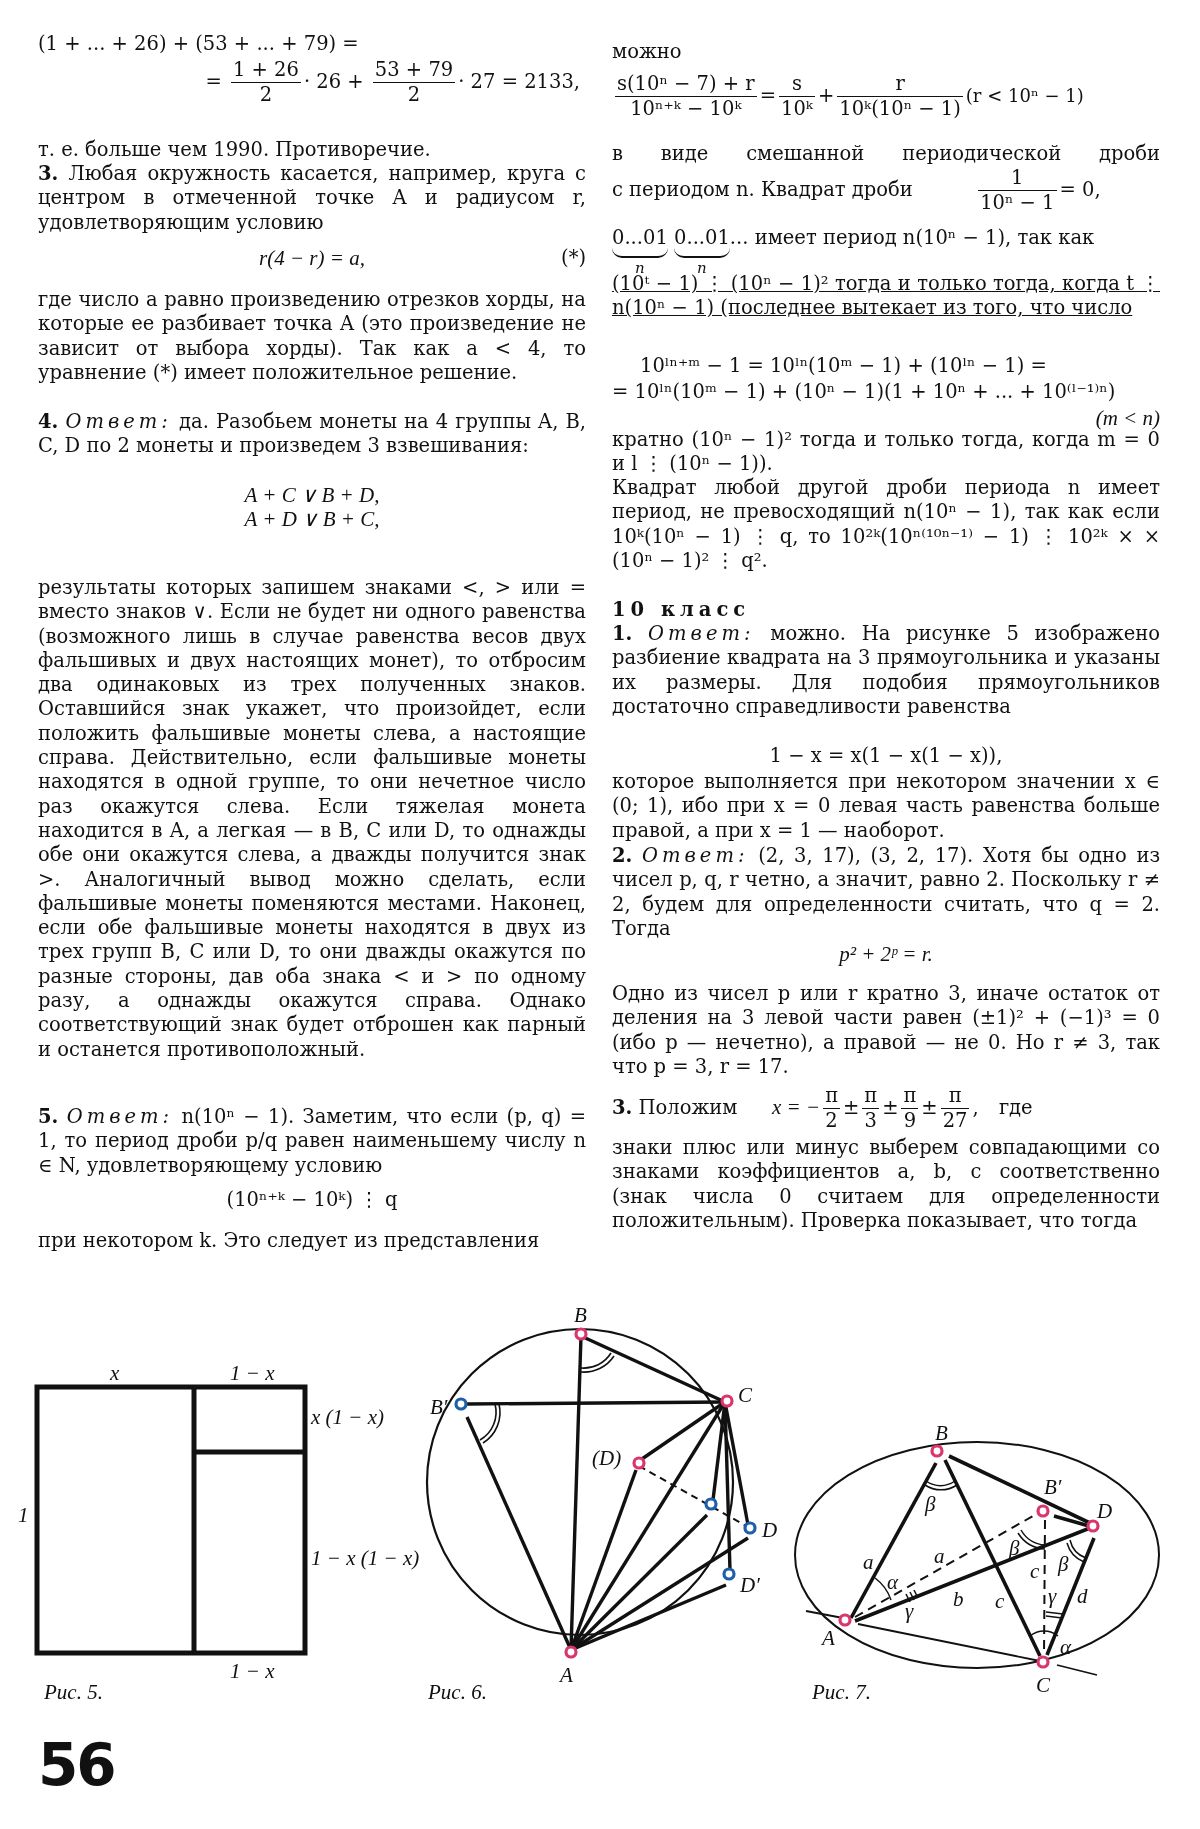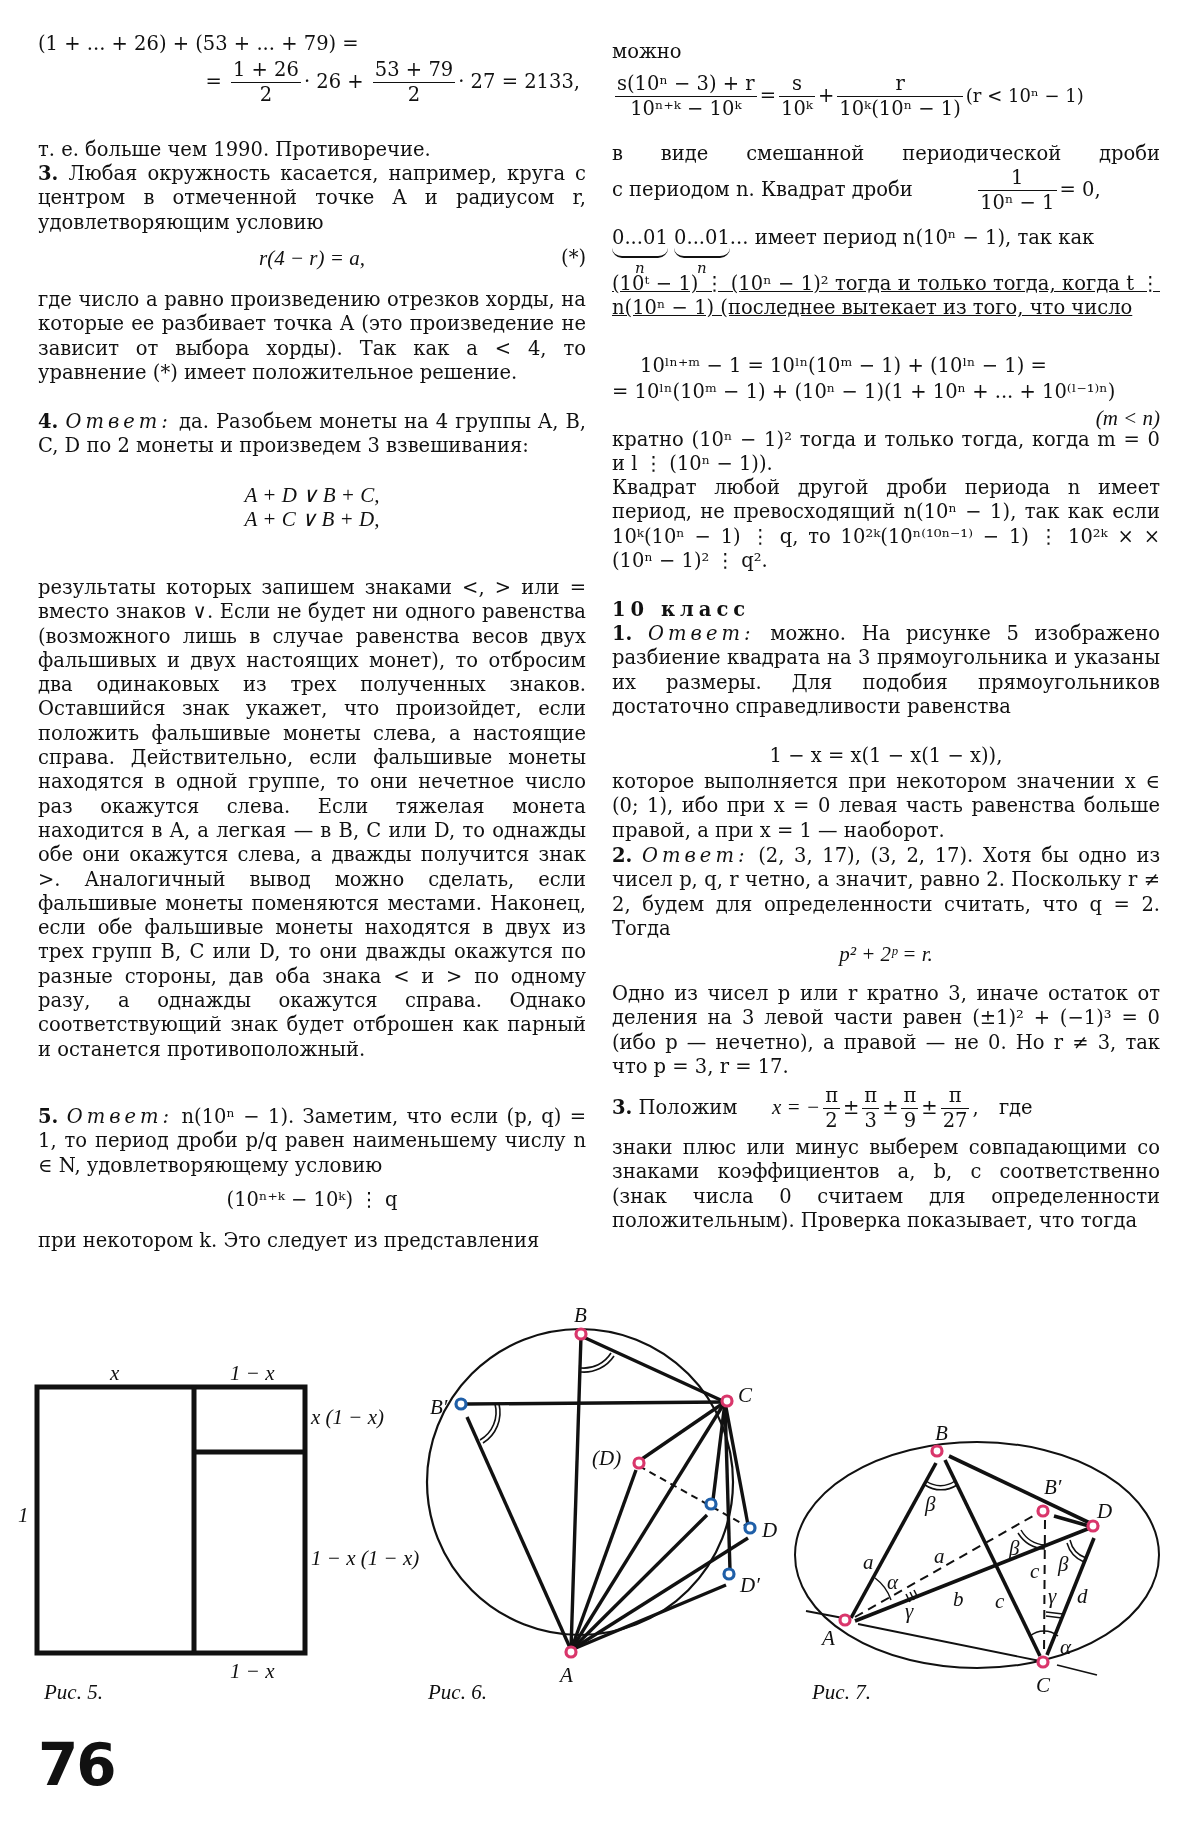--- a/index.html
+++ b/index.html
@@ -55,22 +55,22 @@
     <span class="it">r(4 − r) = a,</span>
     <span style="position:absolute; right:0;">(*)</span>
   </div>
   <div class="block" style="top:288px;">
     <p class="p last">где число a равно произведению отрезков хорды, на которые ее разбивает точка A (это произведение не зависит от выбора хорды). Так как a &lt; 4, то уравнение (*) имеет положительное решение.</p>
   </div>
   <div class="block" style="top:410px;">
     <p class="p last"><span class="bold">4.</span> <span class="sp">Ответ:</span> <span>да. Разобьем монеты на 4 группы A, B, C, D по 2 монеты и произведем 3 взвешивания:</span></p>
   </div>
   <div class="block c" style="top:483px;">
+    <div class="it">A + C ∨ B + D,</div>
     <div class="it">A + D ∨ B + C,</div>
-    <div class="it">A + C ∨ B + D,</div>
   </div>
   <div class="block" style="top:576px;">
     <p class="p last">результаты которых запишем знаками &lt;, &gt; или = вместо знаков ∨. Если не будет ни одного равенства (возможного лишь в случае равенства весов двух фальшивых и двух настоящих монет), то отбросим два одинаковых из трех полученных знаков. Оставшийся знак укажет, что произойдет, если положить фальшивые монеты слева, а настоящие справа. Действительно, если фальшивые монеты находятся в одной группе, то они нечетное число раз окажутся слева. Если тяжелая монета находится в A, а легкая — в B, C или D, то однажды обе они окажутся слева, а дважды получится знак &gt;. Аналогичный вывод можно сделать, если фальшивые монеты поменяются местами. Наконец, если обе фальшивые монеты находятся в двух из трех групп B, C или D, то они дважды окажутся по разные стороны, дав оба знака &lt; и &gt; по одному разу, а однажды окажутся справа. Однако соответствующий знак будет отброшен как парный и останется противоположный.</p>
   </div>
   <div class="block" style="top:1105px;">
     <p class="p last"><span class="bold">5.</span> <span class="sp">Ответ:</span> <span>n(10ⁿ − 1). Заметим, что если (p, q) = 1, то период дроби p/q равен наименьшему числу n ∈ N, удовлетворяющему условию</span></p>
   </div>
   <div class="block c" style="top:1188px;">
     <span>(10ⁿ⁺ᵏ − 10ᵏ) ⋮ q</span>
   </div>
@@ -78,21 +78,21 @@
     <p class="p last">при некотором k. Это следует из представления</p>
   </div>
 </div>
 
 <div class="col col-right">
   <div class="block" style="top:40px;">
     <p class="p last">можно</p>
   </div>
   <div class="block" style="top:72px; white-space:nowrap;">
     <span class="frac">
-      <span class="num">s(10ⁿ − 3) + r</span>
+      <span class="num">s(10ⁿ − 7) + r</span>
       <span>10ⁿ⁺ᵏ − 10ᵏ</span>
     </span><span>=</span><span class="frac">
       <span class="num">s</span>
       <span>10ᵏ</span>
     </span><span>+</span><span class="frac">
       <span class="num">r</span>
       <span>10ᵏ(10ⁿ − 1)</span>
     </span><span style="font-size:18px;">(r &lt; 10ⁿ − 1)</span>
   </div>
   <div class="block" style="top:142px;">
@@ -281,13 +281,13 @@
     <text x="1060" y="1654">α</text>
     <text x="925" y="1511">β</text>
     <text x="1009" y="1555">β</text>
     <text x="1058" y="1571">β</text>
     <text x="905" y="1618">γ</text>
     <text x="1048" y="1603">γ</text>
   </g>
 </svg>
 <div class="caption" style="left:812px; top:1680px;">Рис. 7.</div>
 
-<div class="page-num">76</div>
+<div class="page-num">56</div>
 
 </body></html>

